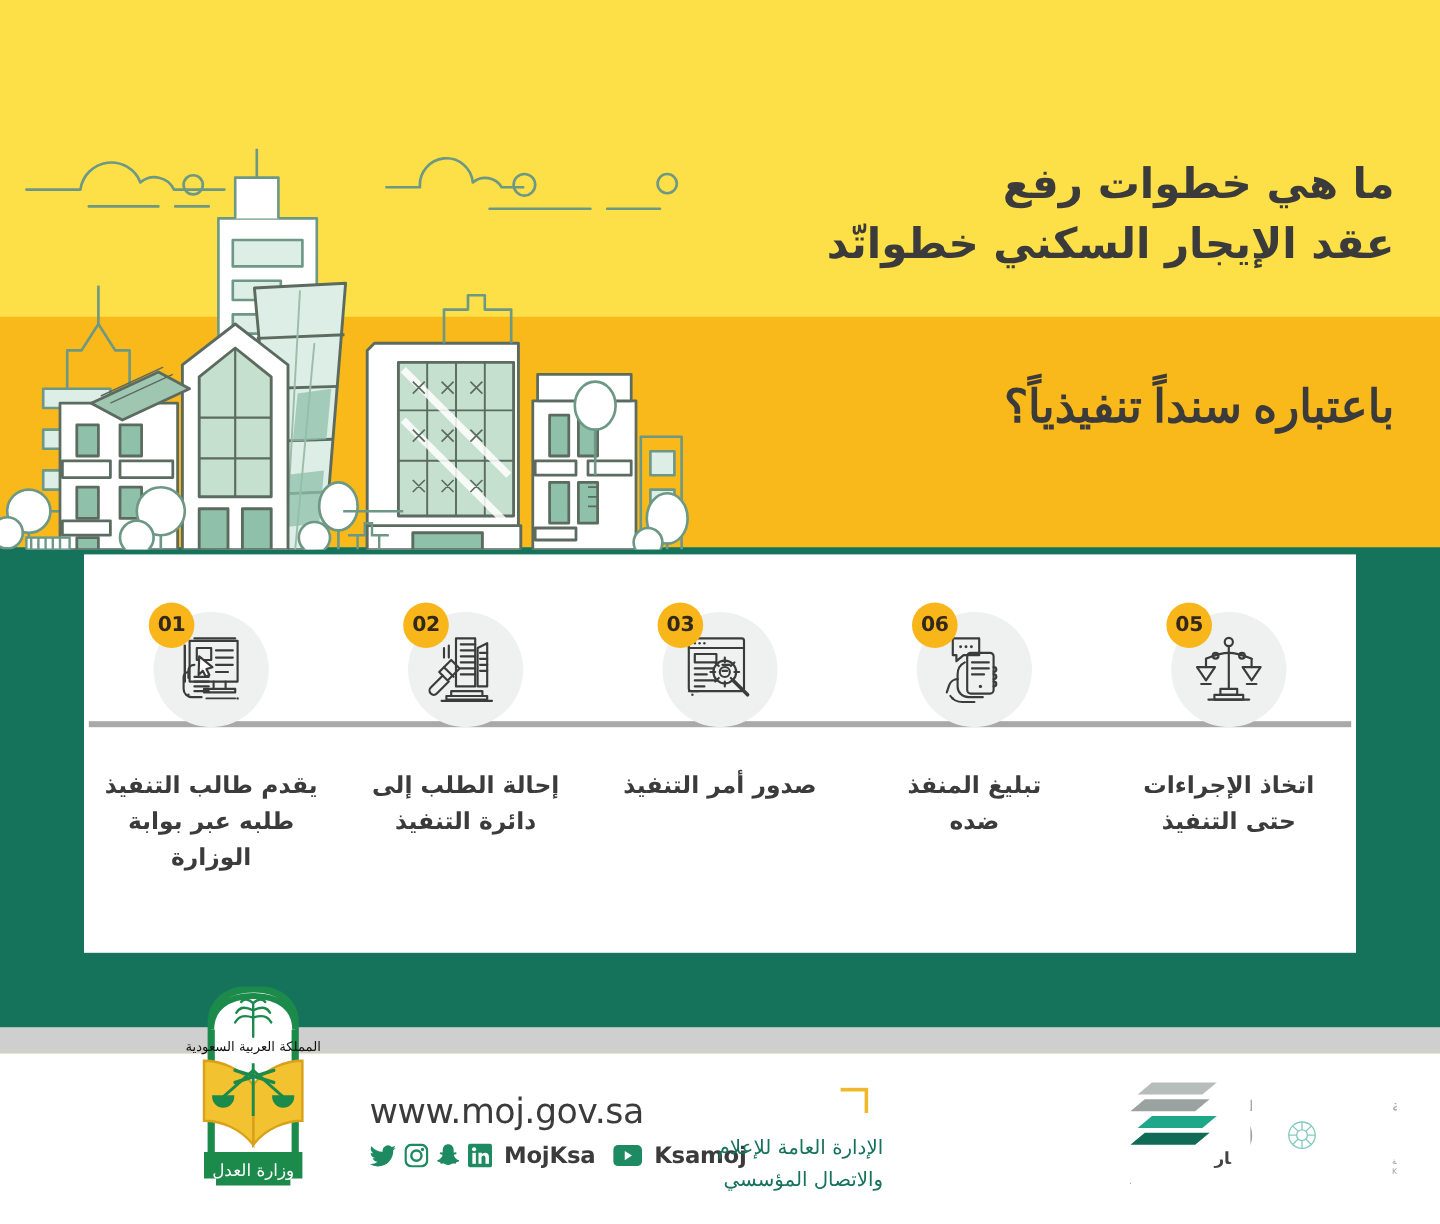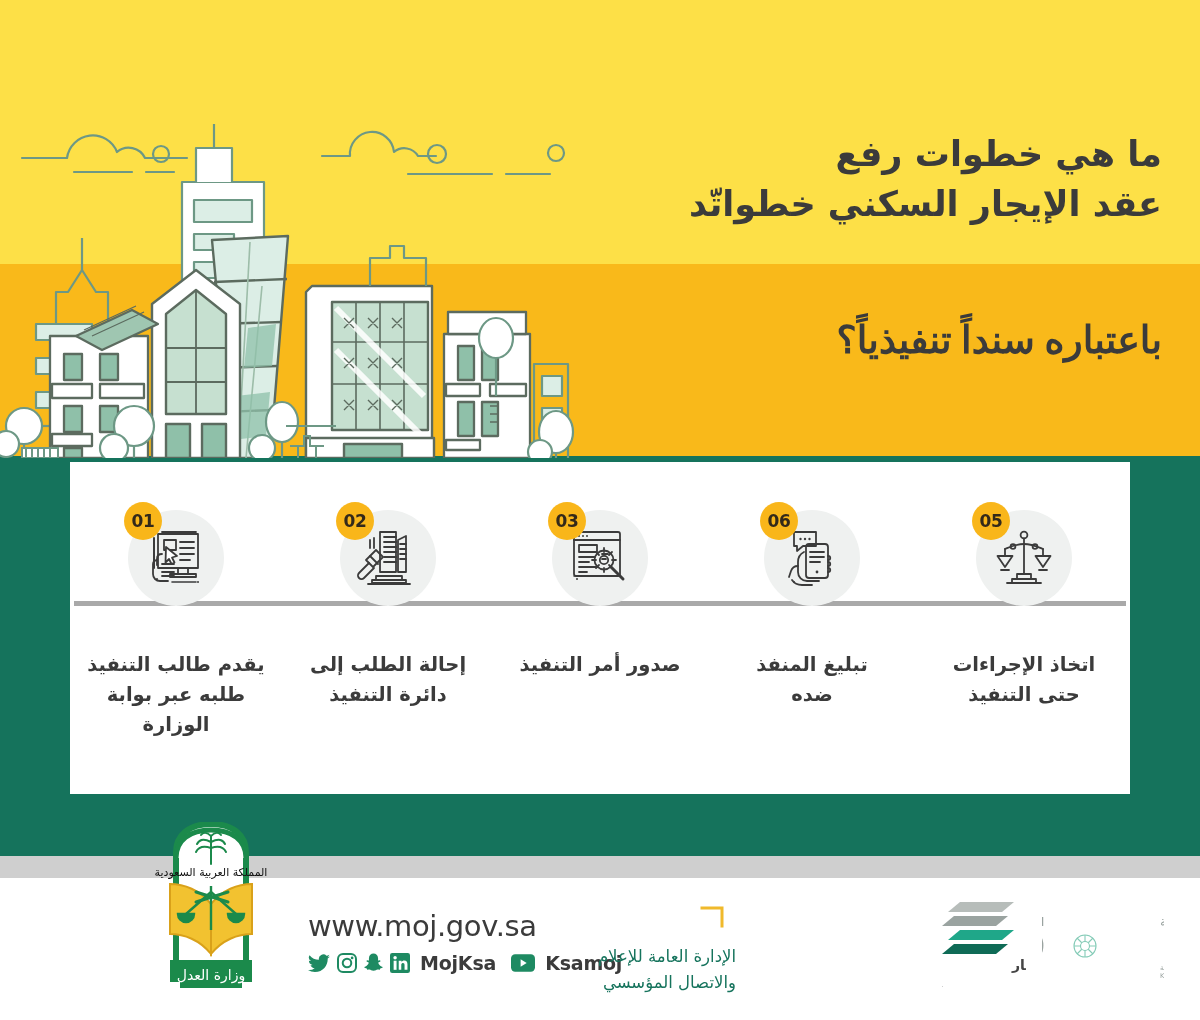--- a/index.html
+++ b/index.html
@@ -142,21 +142,21 @@
     color: #33291A;
     font-size: 17px;
     font-weight: bold;
     display: flex;
     align-items: center;
     justify-content: center;
     font-family: "DejaVu Sans", "Liberation Sans", sans-serif;
     letter-spacing: -0.3px;
   }
   .step-label {
-    margin-top: 44px;
+    margin-top: 34px;
     color: #3B3B3B;
     font-size: 19.5px;
     font-weight: bold;
     line-height: 1.55;
     text-align: center;
     direction: rtl;
     max-width: 190px;
   }
 
   

